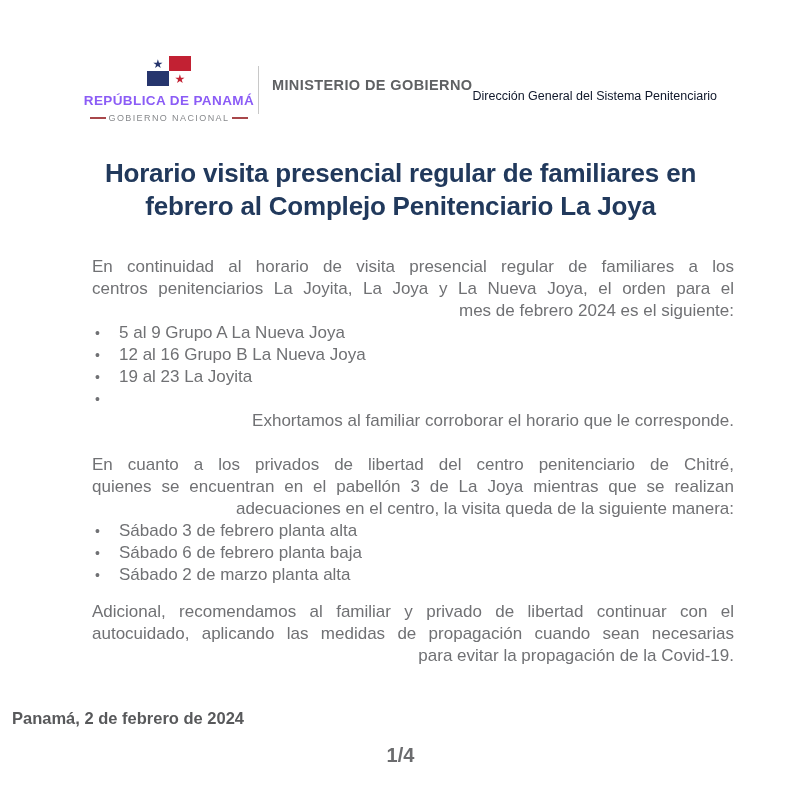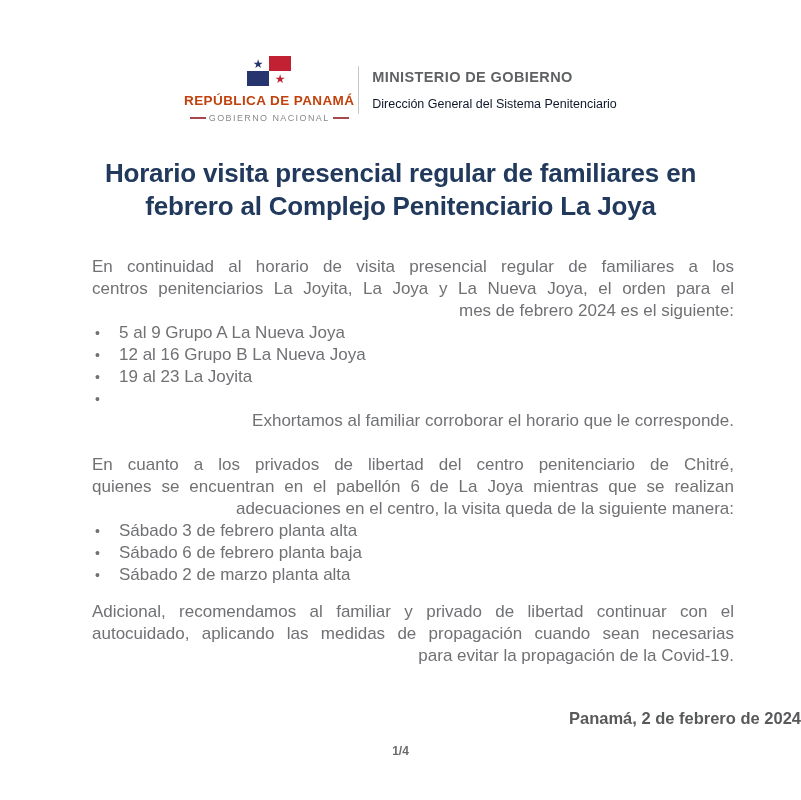--- a/index.html
+++ b/index.html
@@ -12,44 +12,44 @@
   .brand-left{display:flex;flex-direction:column;align-items:center;width:170px;}
   .flag{width:44px;height:30px;display:grid;grid-template-columns:1fr 1fr;grid-template-rows:1fr 1fr;margin-bottom:7px;}
   .flag .q{display:flex;align-items:center;justify-content:center;}
   .q-tl{background:#ffffff;}
   .q-tr{background:#c22133;}
   .q-bl{background:#26356d;}
   .q-br{background:#ffffff;}
   .star{font-size:12px;line-height:1;}
   .star-blue{color:#26356d;}
   .star-red{color:#c22133;}
-  .republic{font-size:13.5px;font-weight:bold;color:#c2410c;letter-spacing:.4px;white-space:nowrap;}
+  .republic{font-size:13.5px;font-weight:bold;color:#8b5cf6;letter-spacing:.4px;white-space:nowrap;}
   .national-row{display:flex;align-items:center;gap:3px;margin-top:5px;}
   .dash{width:16px;height:2px;background:#a8474b;}
   .national{font-size:9px;color:#87898c;letter-spacing:1.4px;white-space:nowrap;}
   .header-divider{width:1px;height:48px;background:#c8c8c8;margin-left:4px;margin-right:13px;}
-  .brand-right{display:flex;flex-direction:column;align-items:flex-start;}
+  .brand-right{display:flex;flex-direction:row;align-items:flex-start;}
   .ministry{font-size:14.5px;font-weight:bold;color:#5f6163;letter-spacing:.4px;white-space:nowrap;}
   .direction{font-size:12.5px;color:#0f172a;margin-top:12px;white-space:nowrap;}
   
   .title{margin-top:34px;text-align:center;color:#21395c;font-weight:bold;
          font-size:26px;line-height:33px;letter-spacing:-.2px;}
   .title-line{white-space:nowrap;}
   
   .content{padding:33px 67px 0 68px;font-size:17px;line-height:22px;color:#707174;margin-left:24px;}
   .jl{text-align:justify;text-align-last:justify;}
   .ll{text-align:right;}
   ul.blist{list-style:none;margin:0;padding:0;}
   ul.blist li{display:flex;}
   .bullet{width:24px;flex:0 0 24px;padding-left:3px;font-size:14px;}
   .p2{margin-top:22px;}
   .p3{margin-top:15px;}
   
-  .footer-date{margin-top:42px;text-align:right;font-size:16.5px;font-weight:bold;color:#58595b;}
-  .footer-page{margin-top:16px;text-align:center;font-size:12px;font-weight:600;color:#6b6c6e;}
+  .footer-date{margin-top:42px;text-align:left;font-size:16.5px;font-weight:bold;color:#58595b;padding-left:12px;}
+  .footer-page{margin-top:16px;text-align:center;font-size:20px;font-weight:600;color:#6b6c6e;}
 </style>
 </head>
 <body>
 
 <div class="page">
 
   <div class="header">
     <div class="brand-left">
       <div class="flag">
         <div class="q q-tl">
@@ -103,21 +103,21 @@
         </li>
       <li>
           <span class="bullet">•</span>
         </li>
     </ul>
 
     <div class="ll">Exhortamos al familiar corroborar el horario que le corresponde.</div>
 
     <div class="paragraph p2">
       <div class="jl">En cuanto a los privados de libertad del centro penitenciario de Chitré,</div>
-      <div class="jl">quienes se encuentran en el pabellón 6 de La Joya mientras que se realizan</div>
+      <div class="jl">quienes se encuentran en el pabellón 3 de La Joya mientras que se realizan</div>
       <div class="ll">adecuaciones en el centro, la visita queda de la siguiente manera:</div>
     </div>
 
     <ul class="blist">
       <li>
           <span class="bullet">•</span>
           <span>Sábado 3 de febrero planta alta</span>
         </li>
       <li>
           <span class="bullet">•</span>

